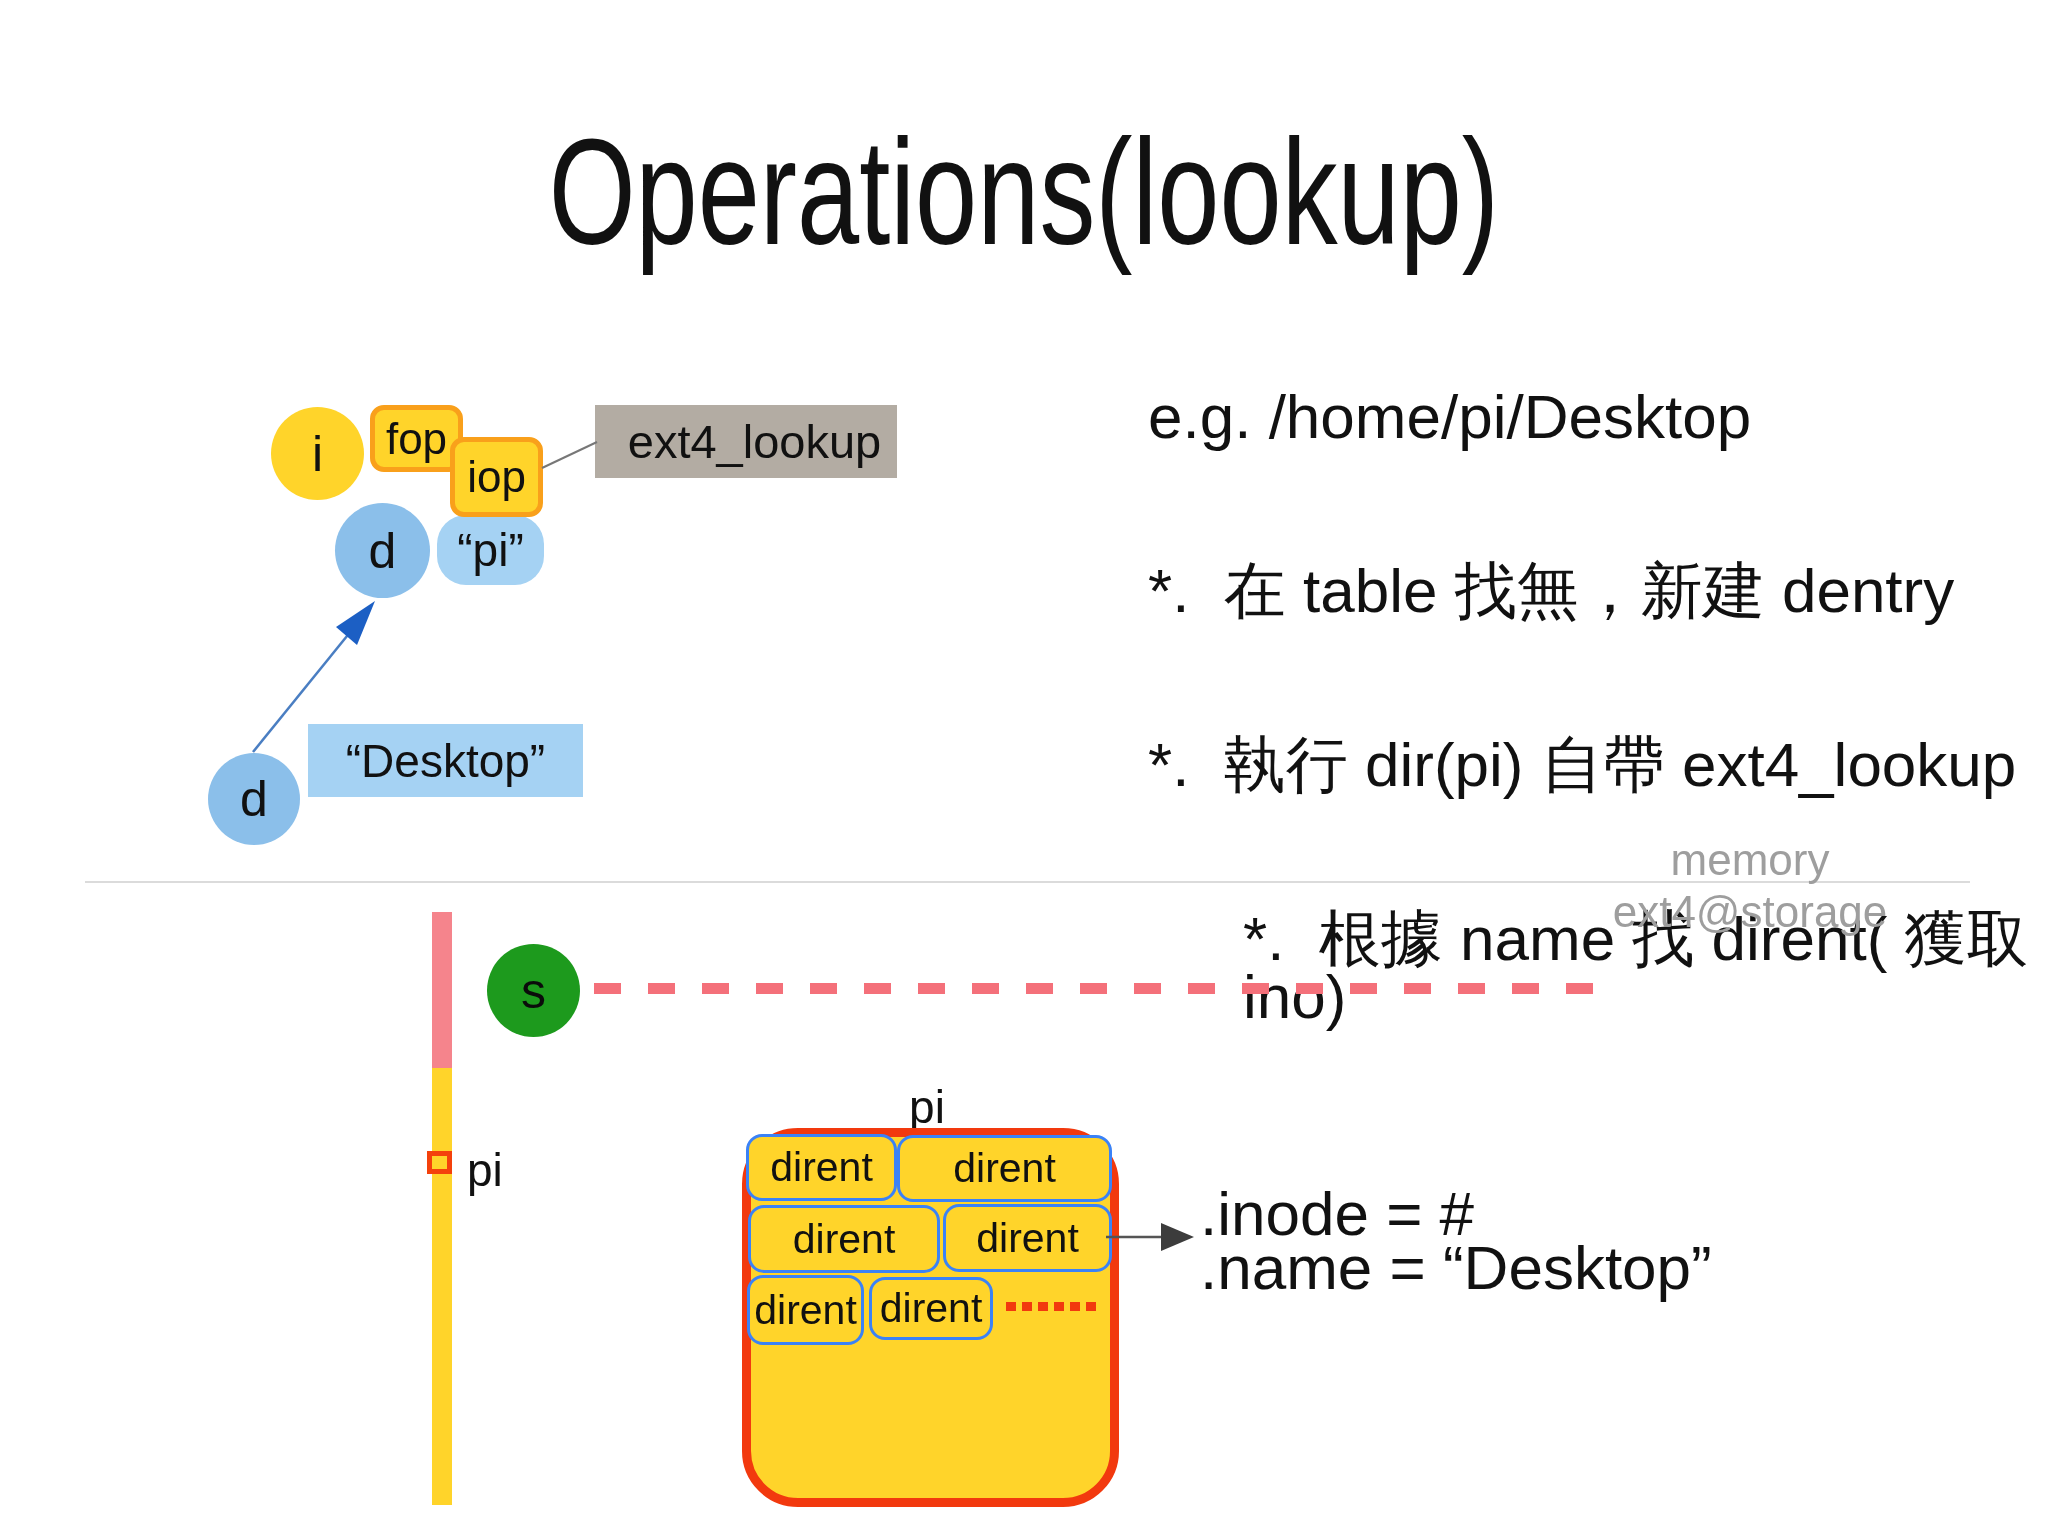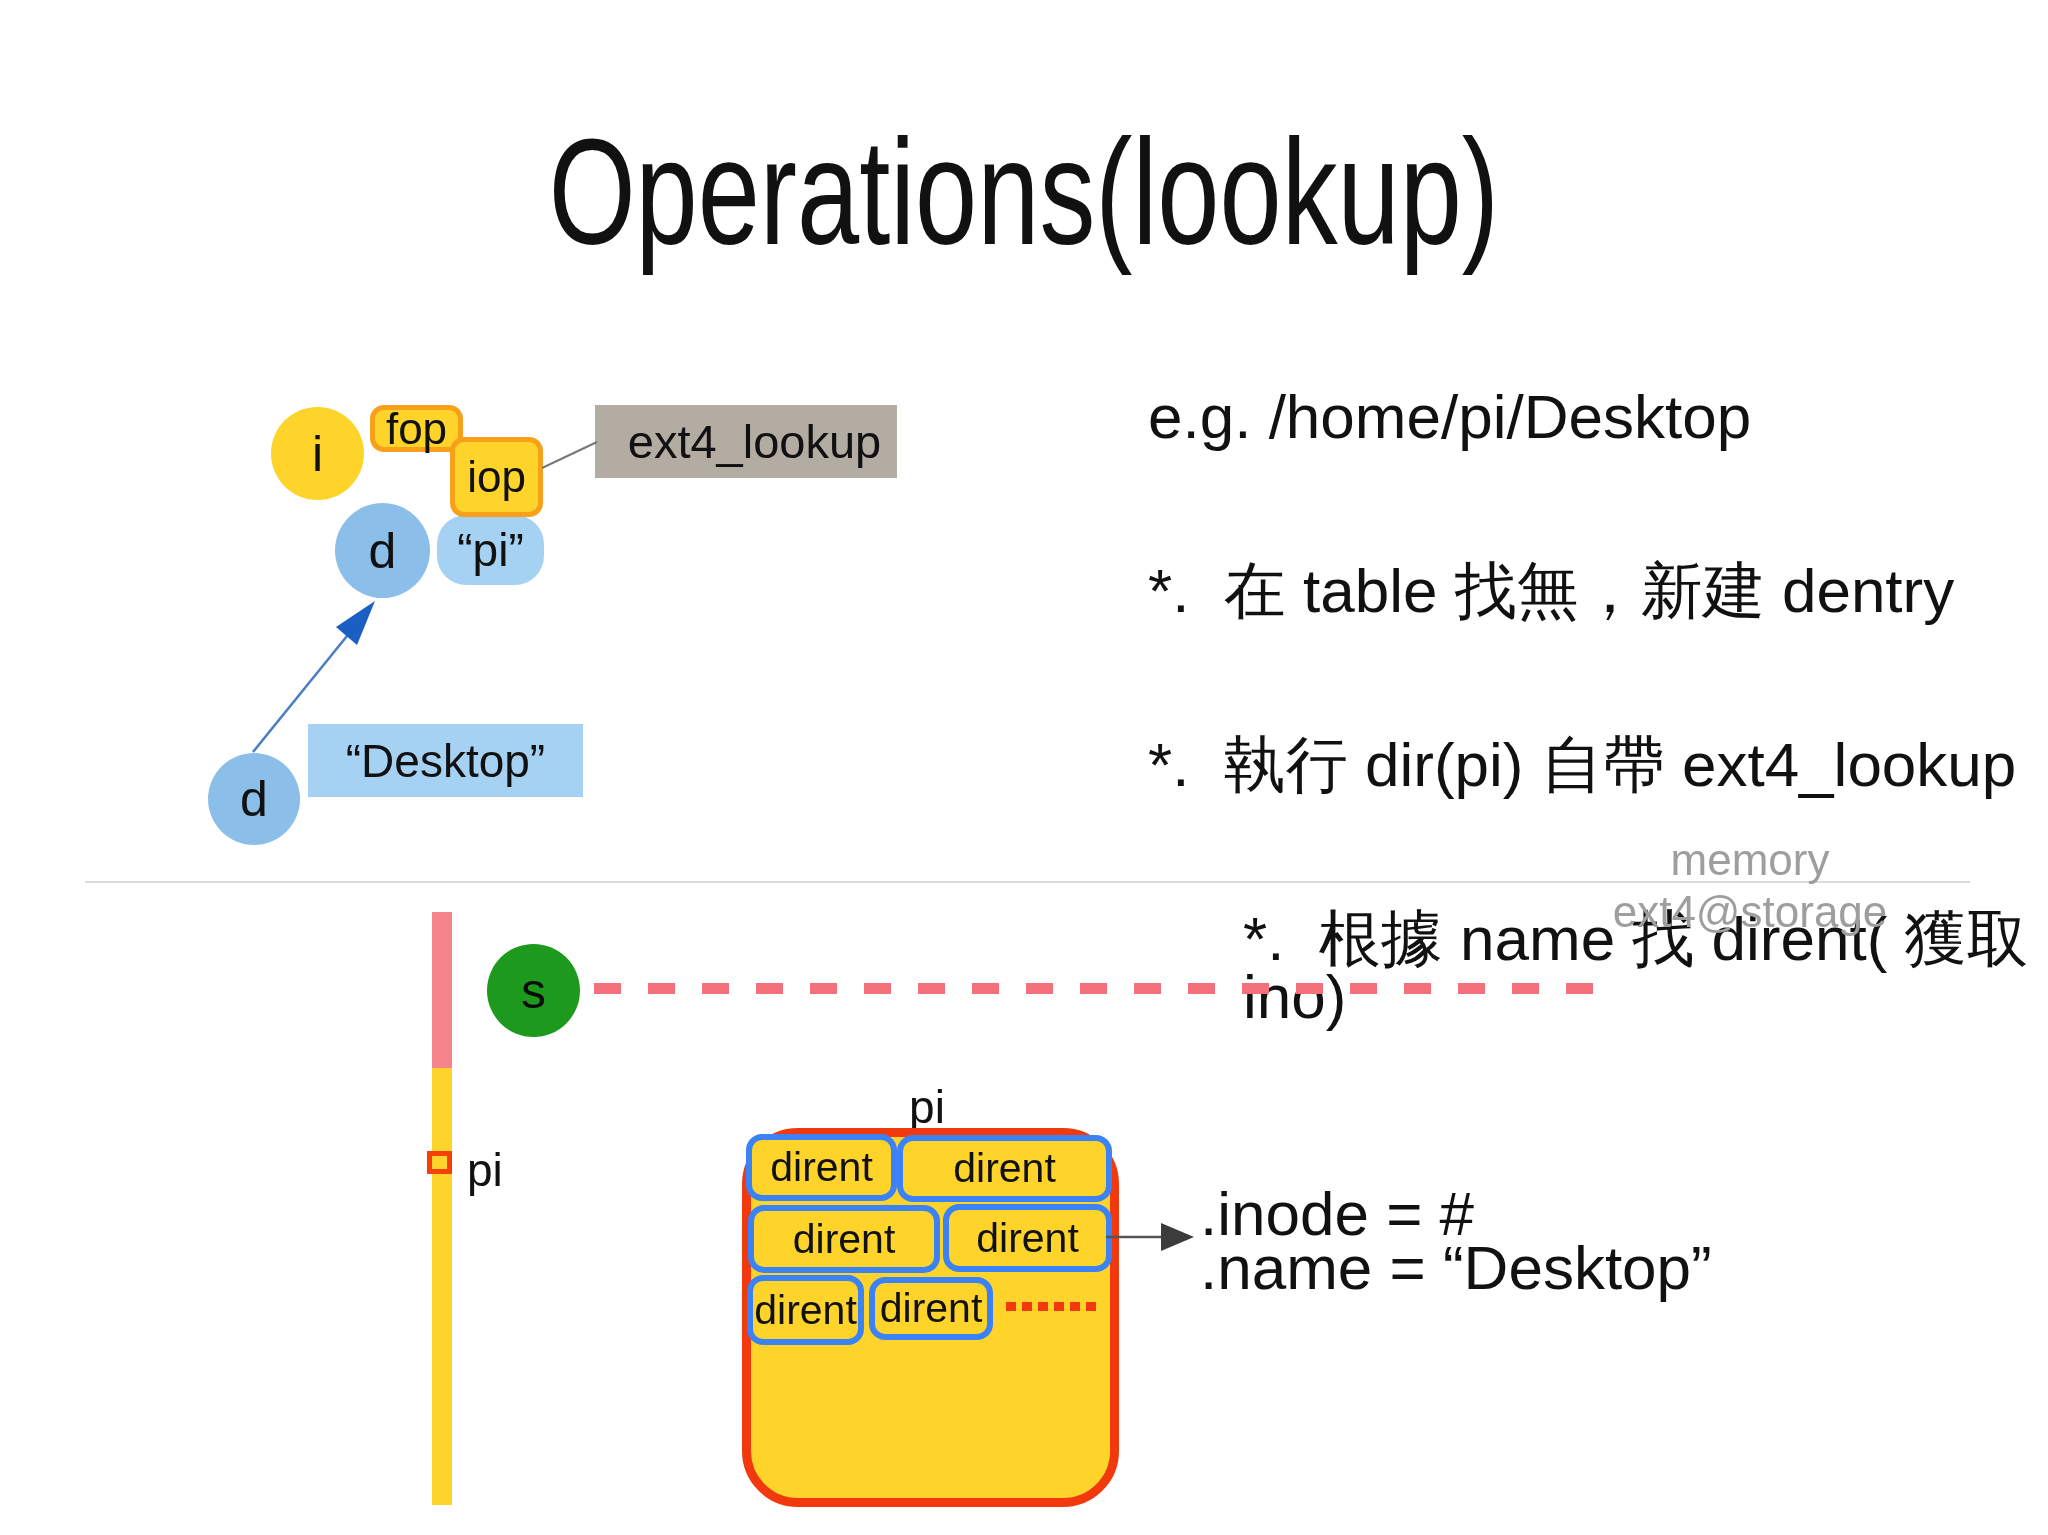--- a/index.html
+++ b/index.html
@@ -16,21 +16,21 @@
 
   .circle{border-radius:50%;display:flex;align-items:center;justify-content:center;
           font-size:50px;}
   .c-i{left:271px;top:407px;width:93px;height:93px;background:#FFD42A;}
   .c-d1{left:335px;top:503px;width:95px;height:95px;background:#8BBFEA;}
   .c-d2{left:208px;top:753px;width:92px;height:92px;background:#8BBFEA;}
   .c-s{left:487px;top:944px;width:93px;height:93px;background:#1D9A1D;color:#0b0b0b;}
 
   .opbox{background:#FFD42A;border:5px solid #F9A01B;border-radius:14px;box-sizing:border-box;
          display:flex;align-items:center;justify-content:center;font-size:44px;}
-  .fop{left:370px;top:405px;width:93px;height:47px;z-index:2;}
+  .fop{left:370px;top:405px;width:93px;height:67px;z-index:2;}
   .iop{left:450px;top:437px;width:93px;height:80px;z-index:3;}
 
   .graybox{left:595px;top:405px;width:285px;height:73px;background:#B3ACA3;
            display:flex;align-items:center;justify-content:center;font-size:47px;padding-left:17px;}
 
   .bluebox{background:#A5D2F3;display:flex;align-items:center;justify-content:center;font-size:46px;}
   .name-pi{left:437px;top:515px;width:107px;height:70px;border-radius:29px;}
   .name-desktop{left:308px;top:724px;width:275px;height:73px;}
 
   .divider{left:85px;top:881px;width:1885px;height:2px;background:#DBDBDB;}
@@ -45,21 +45,21 @@
   .dashline{left:594px;top:983px;width:1008px;height:11px;
             background:repeating-linear-gradient(90deg,#F4707A 0 27px,transparent 27px 54px);}
 
   .sq-marker{left:427px;top:1151px;width:15px;height:13px;background:#FFD42A;
              border:5px solid #F4410C;z-index:2;}
   .bar-pi{left:467px;top:1143px;font-size:46px;}
   .block-pi{left:877px;top:1080px;width:100px;text-align:center;font-size:46px;}
 
   .bigbox{left:742px;top:1128px;width:377px;height:379px;background:#FFD42A;
           border:9px solid #F2390E;border-radius:56px;box-sizing:border-box;z-index:1;}
-  .cell{background:#FFD42A;border:6px solid #3b82f6;border-radius:16px;box-sizing:border-box;
+  .cell{background:#FFD42A;border:3px solid #3b82f6;border-radius:16px;box-sizing:border-box;
         display:flex;align-items:center;justify-content:center;font-size:41px;z-index:2;}
   .cell-0{left:746px;top:1134px;width:151px;height:67px;}
   .cell-1{left:897px;top:1135px;width:215px;height:67px;}
   .cell-2{left:748px;top:1205px;width:192px;height:68px;}
   .cell-3{left:943px;top:1204px;width:169px;height:68px;}
   .cell-4{left:747px;top:1275px;width:117px;height:70px;}
   .cell-5{left:869px;top:1277px;width:124px;height:63px;}
   .red-dashes{left:1006px;top:1302px;width:90px;height:9px;z-index:3;
               background:repeating-linear-gradient(90deg,#F2390E 0 10px,transparent 10px 16px);}
 

